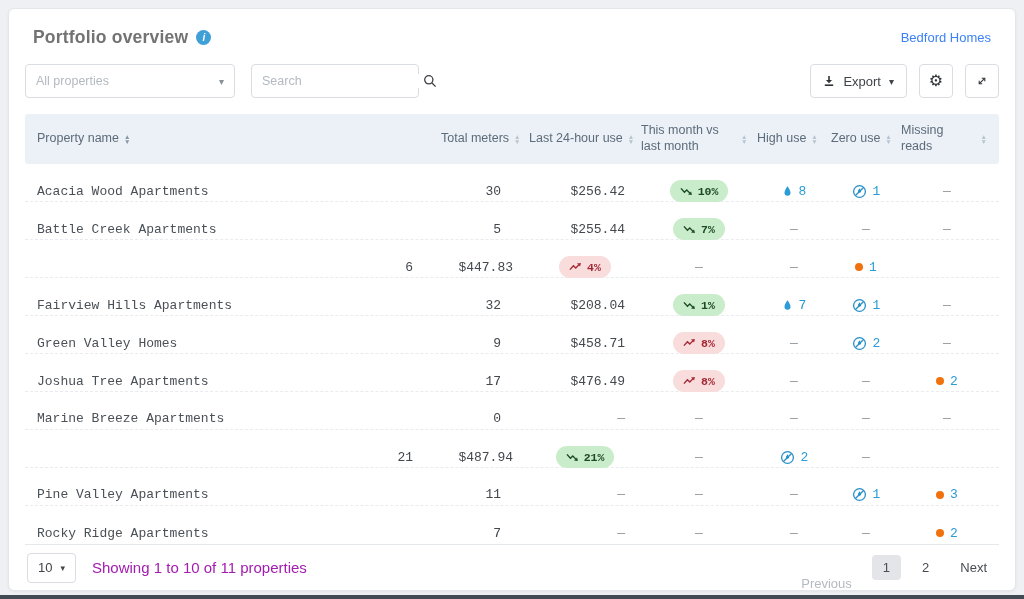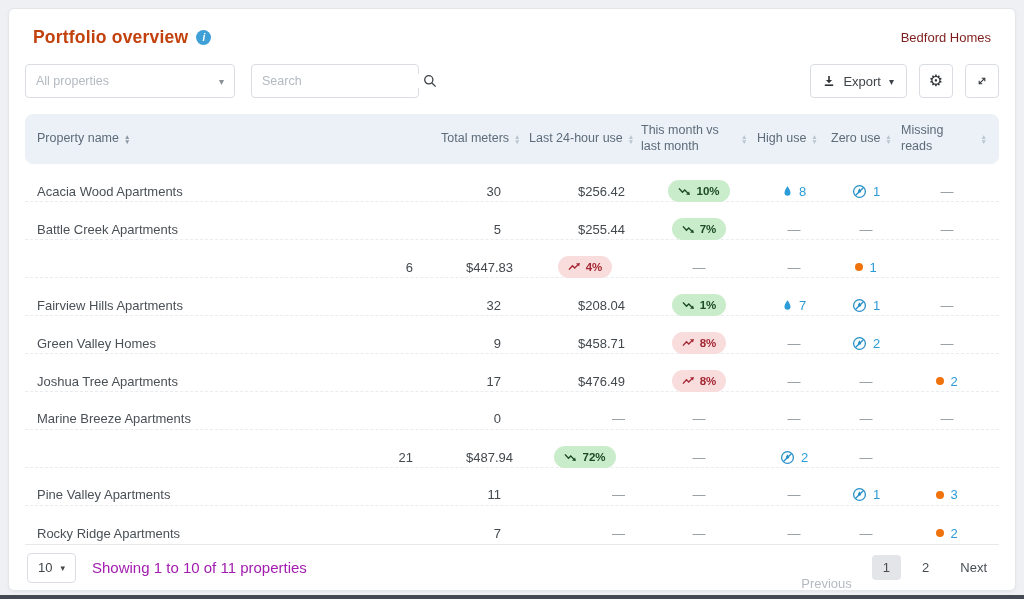--- a/index.html
+++ b/index.html
@@ -13,29 +13,29 @@
   .card {
     position:absolute; left:8px; top:8px; width:1008px; height:583px;
     background:#ffffff; border:1px solid #e4e7ea; border-radius:6px;
     box-shadow:0 1px 3px rgba(0,0,0,.05);
     padding:10px 16px 0 16px;
   }
   .bottom-edge { position:absolute; left:0; right:0; bottom:0; height:4px; background:#434a54; }
 
   
   .title-row { display:flex; align-items:center; padding:8px 8px 16px 8px; }
-  .title-row h1 { font-size:17.5px; font-weight:600; color:#c2410c; letter-spacing:.2px; }
+  .title-row h1 { font-size:17.5px; font-weight:600; color:#737373; letter-spacing:.2px; }
   .info-icon {
     width:15px; height:15px; border-radius:50%;
     background:var(--info_blue,#3fa0d8); color:#fff;
     font-size:10px; font-weight:bold; font-style:italic;
     display:inline-flex; align-items:center; justify-content:center;
     margin-left:8px; line-height:1;
   }
-  .account { margin-left:auto; font-size:13px; color:#7f1d1d;padding-left:32px; }
+  .account { margin-left:auto; font-size:13px; color:#3b82f6;padding-left:32px; }
 
   
   .toolbar { display:flex; gap:16px; padding:0 0 16px 0; }
   .select, .search {
     height:34px; border:1px solid #d9dde2; border-radius:4px; background:#fff;
     display:flex; align-items:center; padding:0 10px;
   }
   .select { width:210px; }
   .select .ph { font-size:12.5px; color:#b4bac1; }
   .select .caret { margin-left:auto; color:#8a9097; font-size:10px; }
@@ -50,30 +50,30 @@
   }
   .btn.export { padding:0 12px; }
   .btn.export .caret { font-size:10px; color:#3f4449; }
   .btn.icon-btn { width:34px; padding:0; }
   .gear-glyph { font-size:16px; line-height:1; color:#2f3337; }
   .toolbar .btn + .btn { margin-left:-4px; }
 
   
   .grid { display:grid; grid-template-columns: 1fr 88px 112px 116px 74px 70px 92px; align-items:center; }
   .thead {
-    background:var(--header_row_bg,#ebf1f7); border-radius:8px; height:50px;
+    background:var(--header_row_bg,#ebf1f7); border-radius:3px; height:50px;
     padding:0 6px 0 12px;
   }
   .th { display:flex; align-items:center; gap:5px; font-size:12.5px; color:#5d6b7a; line-height:1.25; padding-right:6px; }
   .th .lbl { max-width:95px; }
   .sort { display:flex; flex-direction:column; line-height:5px; font-size:6.5px; color:#b9c4ce; cursor:pointer; flex:none; font-style:normal; }
   .sort i { font-style:normal; }
   .sort.active { color:#8a97a3; }
 
-  .tr { height:38px; padding:16px 6px 0 12px; border-bottom:1px dashed #e9ebee; font-size:13px; color:#474d53; cursor:pointer; }
+  .tr { height:38px; padding:16px 6px 0 12px; border-bottom:1px dashed #e9ebee; font-size:13px; color:#474d53; cursor:pointer;font-family:Liberation Mono, monospace; }
   .tr:last-child { border-bottom:none; }
   .c-name { color:#4a5056; }
   .c-meters { text-align:right; padding-right:28px; color:#43484d; }
   .c-use { text-align:right; padding-right:16px; color:#43484d; }
   .c-trend, .c-high, .c-zero, .c-missing { display:flex; justify-content:center; align-items:center; gap:6px; }
   .dash, .muted { color:#8f969c; }
 
   .badge {
     display:inline-flex; align-items:center; gap:5px; height:22px; padding:0 10px;
     border-radius:11px; font-size:11.5px; font-weight:600;
@@ -432,21 +432,21 @@
   <div class="tr grid">
     <div class="c-meters">21</div>
     <div class="c-use">$487.94</div>
     <div class="c-trend">
       <span class="badge down">
         <svg class="trend-down-icon" width="13" height="10" viewBox="0 0 14 10">
           <polyline points="1,2.2 4.8,6.4 7.3,3.9 10.6,7.3" fill="none" stroke="currentColor" stroke-width="1.5"></polyline>
           <polygon points="12.9,9.2 8.6,8.7 11.9,5.5" fill="currentColor"></polygon>
         </svg>
 
-        <span class="pct">72%</span>
+        <span class="pct">21%</span>
       </span>
 
     </div>
     <div class="c-high">
 
       <span class="dash">—</span>
     </div>
     <div class="c-zero">
       <span class="metric">
         <svg width="15" height="15" viewBox="0 0 14 14">

